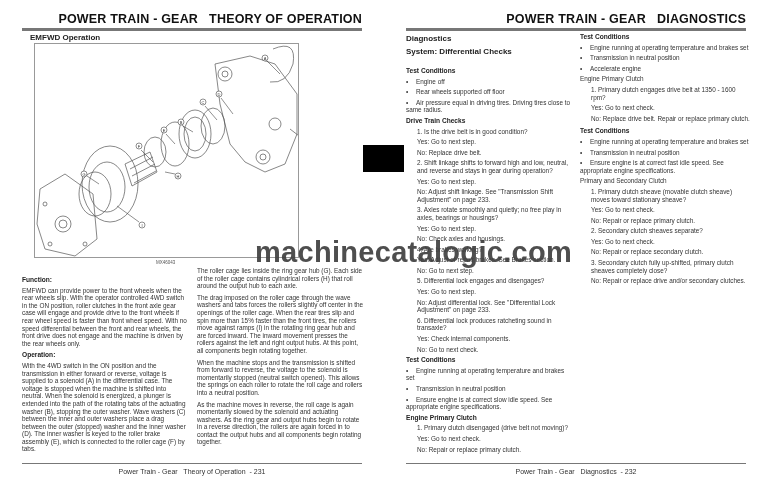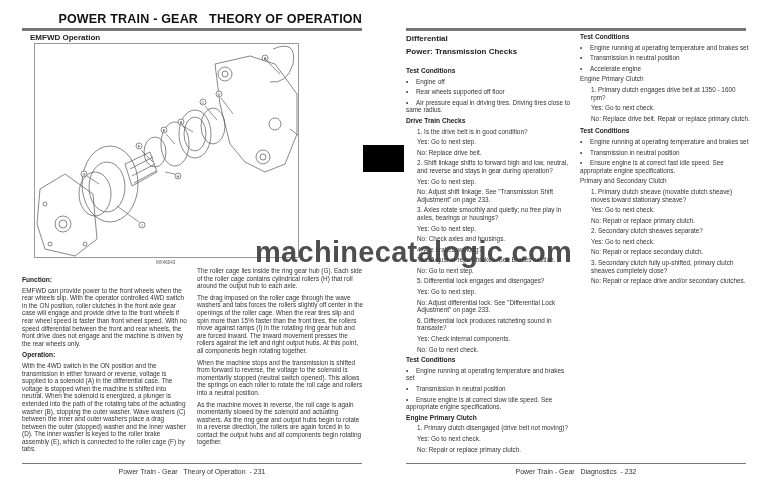--- a/index.html
+++ b/index.html
@@ -143,24 +143,25 @@
     <p>The drag imposed on the roller cage through the wave washers and tabs forces the rollers slightly off center in the openings of the roller cage. When the rear tires slip and spin more than 15% faster than the front tires, the rollers move against ramps (I) in the rotating ring gear hub and are forced inward. The inward movement presses the rollers against the left and right output hubs. At this point, all components begin rotating together.</p>
     <p>When the machine stops and the transmission is shifted from forward to reverse, the voltage to the solenoid is momentarily stopped (neutral switch opened). This allows the springs on each roller to rotate the roll cage and rollers into a neutral position.</p>
     <p>As the machine moves in reverse, the roll cage is again momentarily slowed by the solenoid and actuating washers. As the ring gear and output hubs begin to rotate in a reverse direction, the rollers are again forced in to contact the output hubs and all components begin rotating together.</p>
   </div>
 
   <div class="foot-rule"></div>
   <div class="footer">Power Train - Gear   Theory of Operation  - 231</div>
 </div>
 
 <div class="page right">
+  <div class="page-title">POWER TRAIN - GEAR   DIAGNOSTICS</div>
   <div class="title-rule"></div>
 
-  <div class="sec-head" style="left:22px;top:34px;">Differential</div>
-  <div class="sec-head" style="left:22px;top:47px;">Power: Transmission Checks</div>
+  <div class="sec-head" style="left:22px;top:34px;">Diagnostics</div>
+  <div class="sec-head" style="left:22px;top:47px;">System: Differential Checks</div>
 
   <div class="col" style="left:22px;top:67px;width:165px;">
     <p class="h">Test Conditions</p>
     <p class="bul"><span class="dot">•</span><span>Engine off</span></p>
     <p class="bul"><span class="dot">•</span><span>Rear wheels supported off floor</span></p>
     <p class="bul"><span class="dot">•</span><span>Air pressure equal in driving tires. Driving tires close to same radius.</span></p>
 
     <p class="h">Drive Train Checks</p>
     <p class="ind">1. Is the drive belt is in good condition?</p>
     <p class="ind">Yes: Go to next step.</p>

